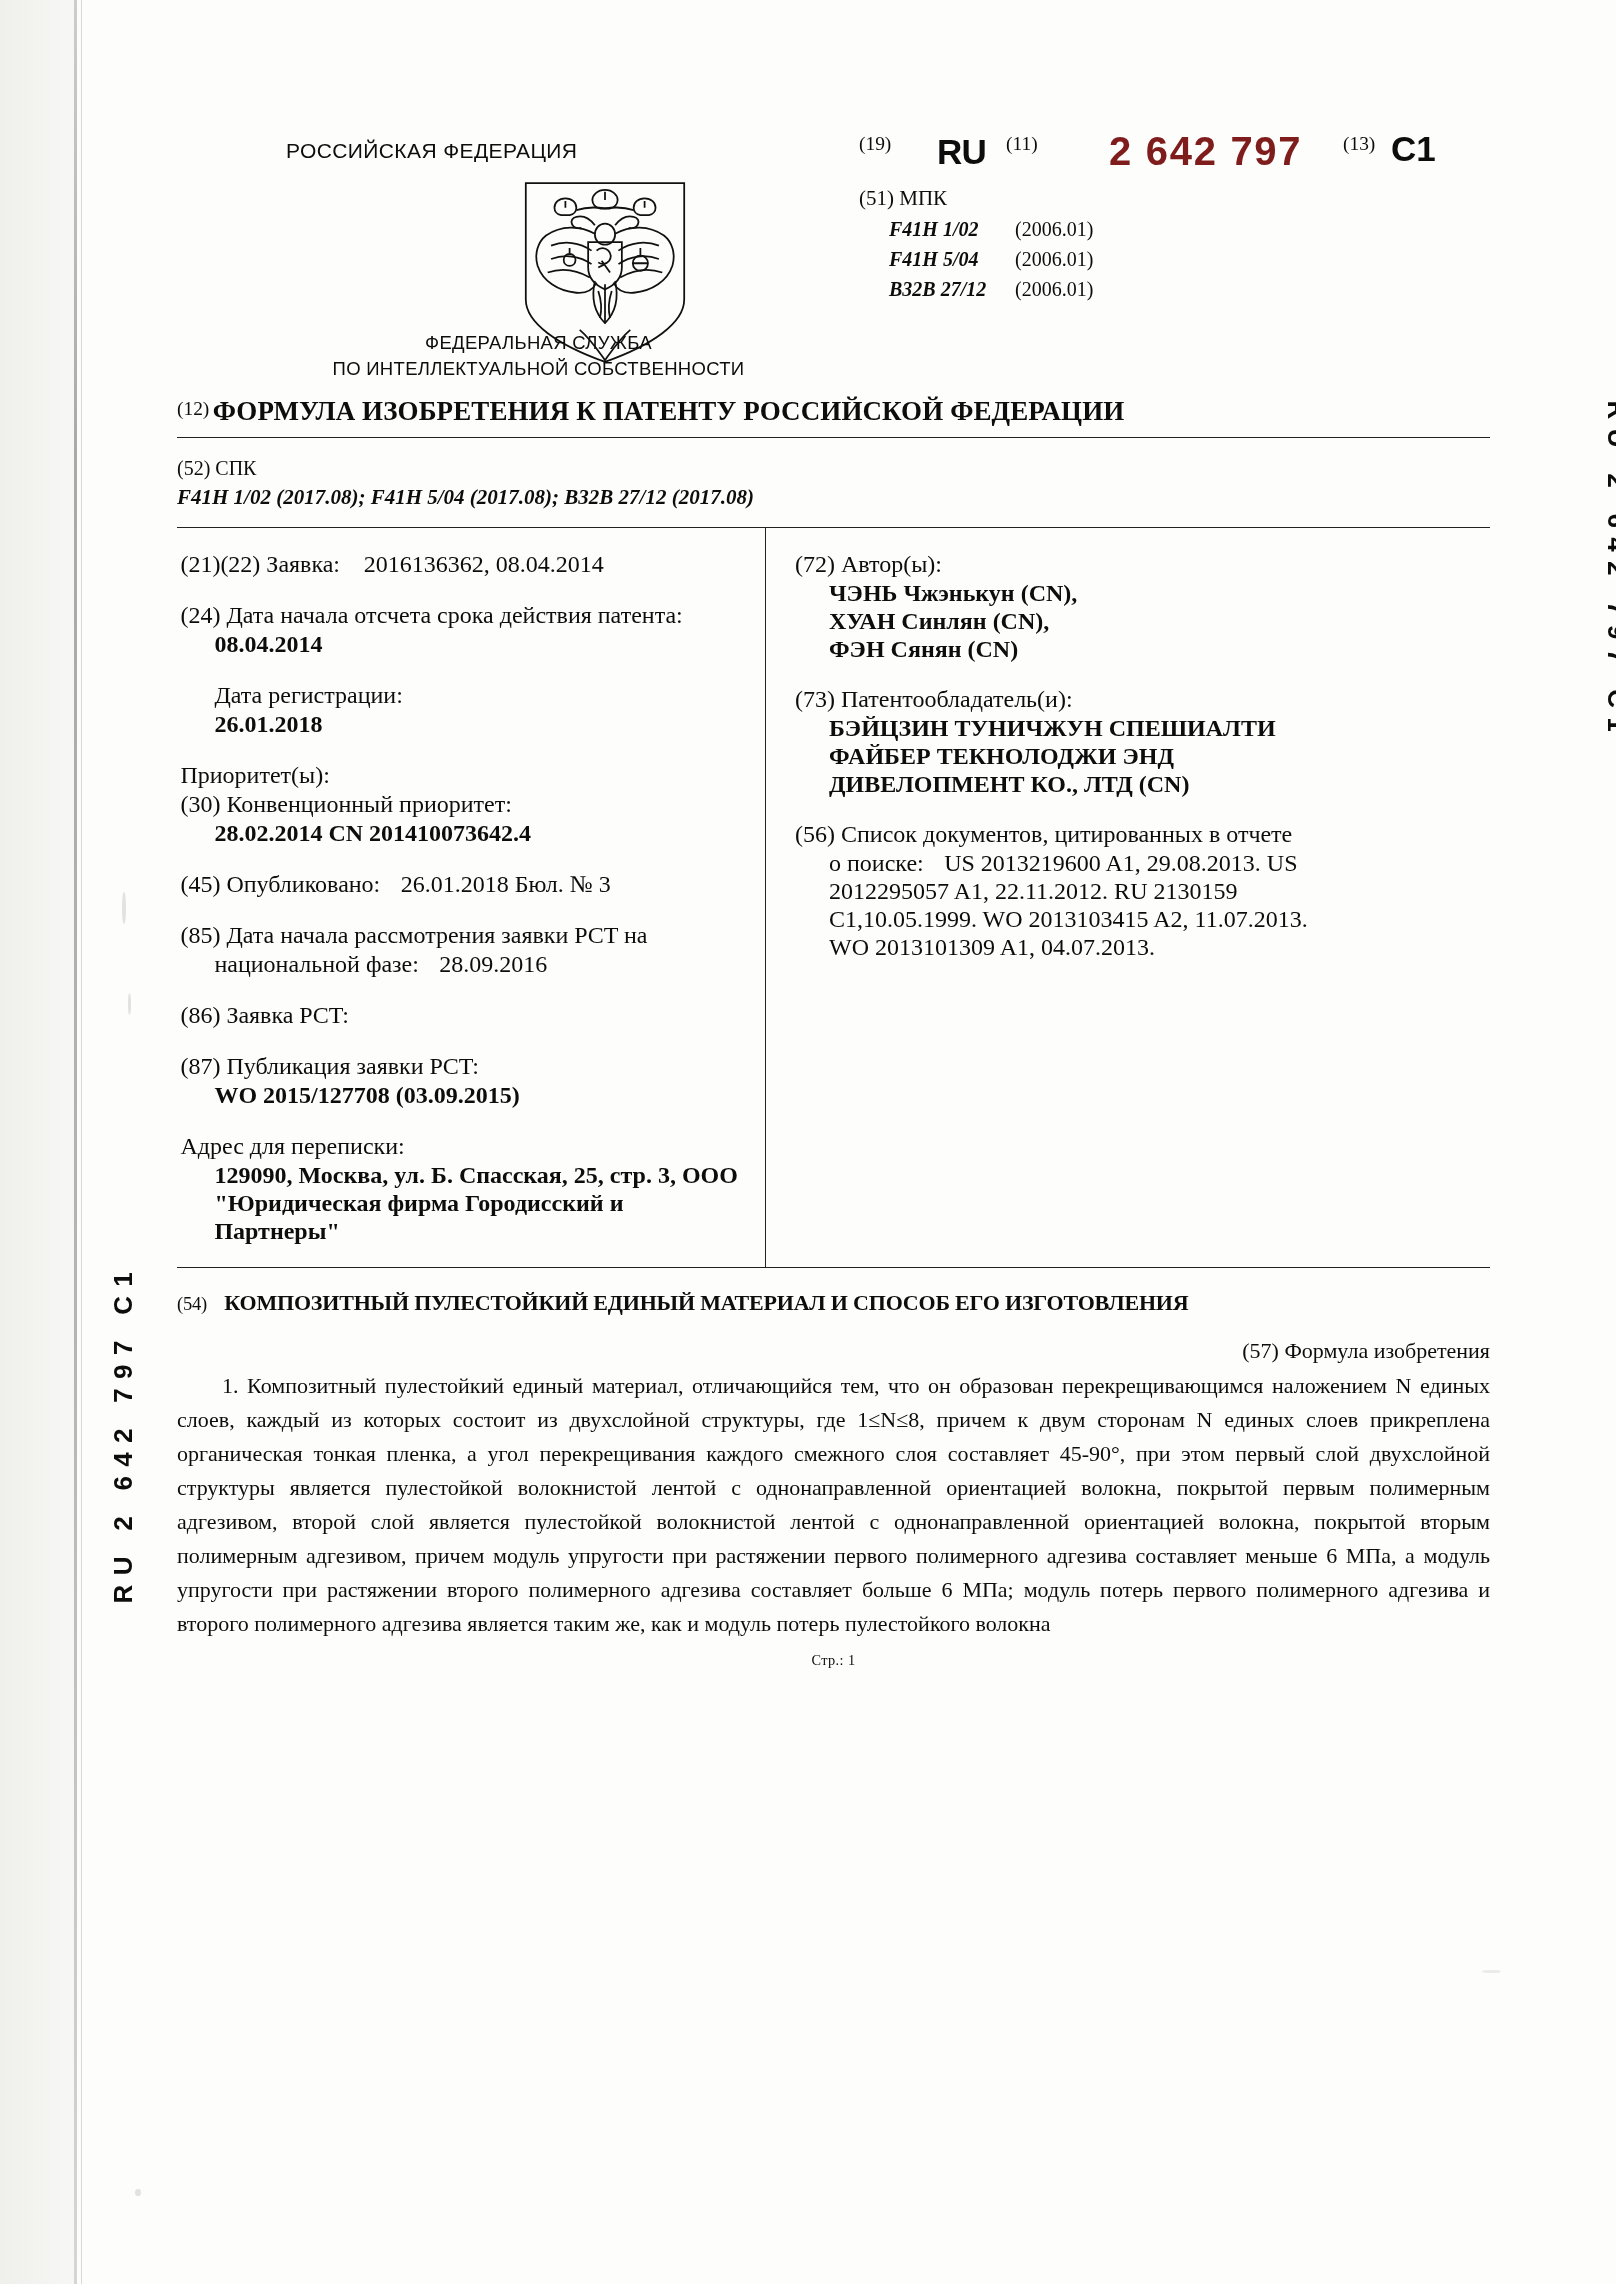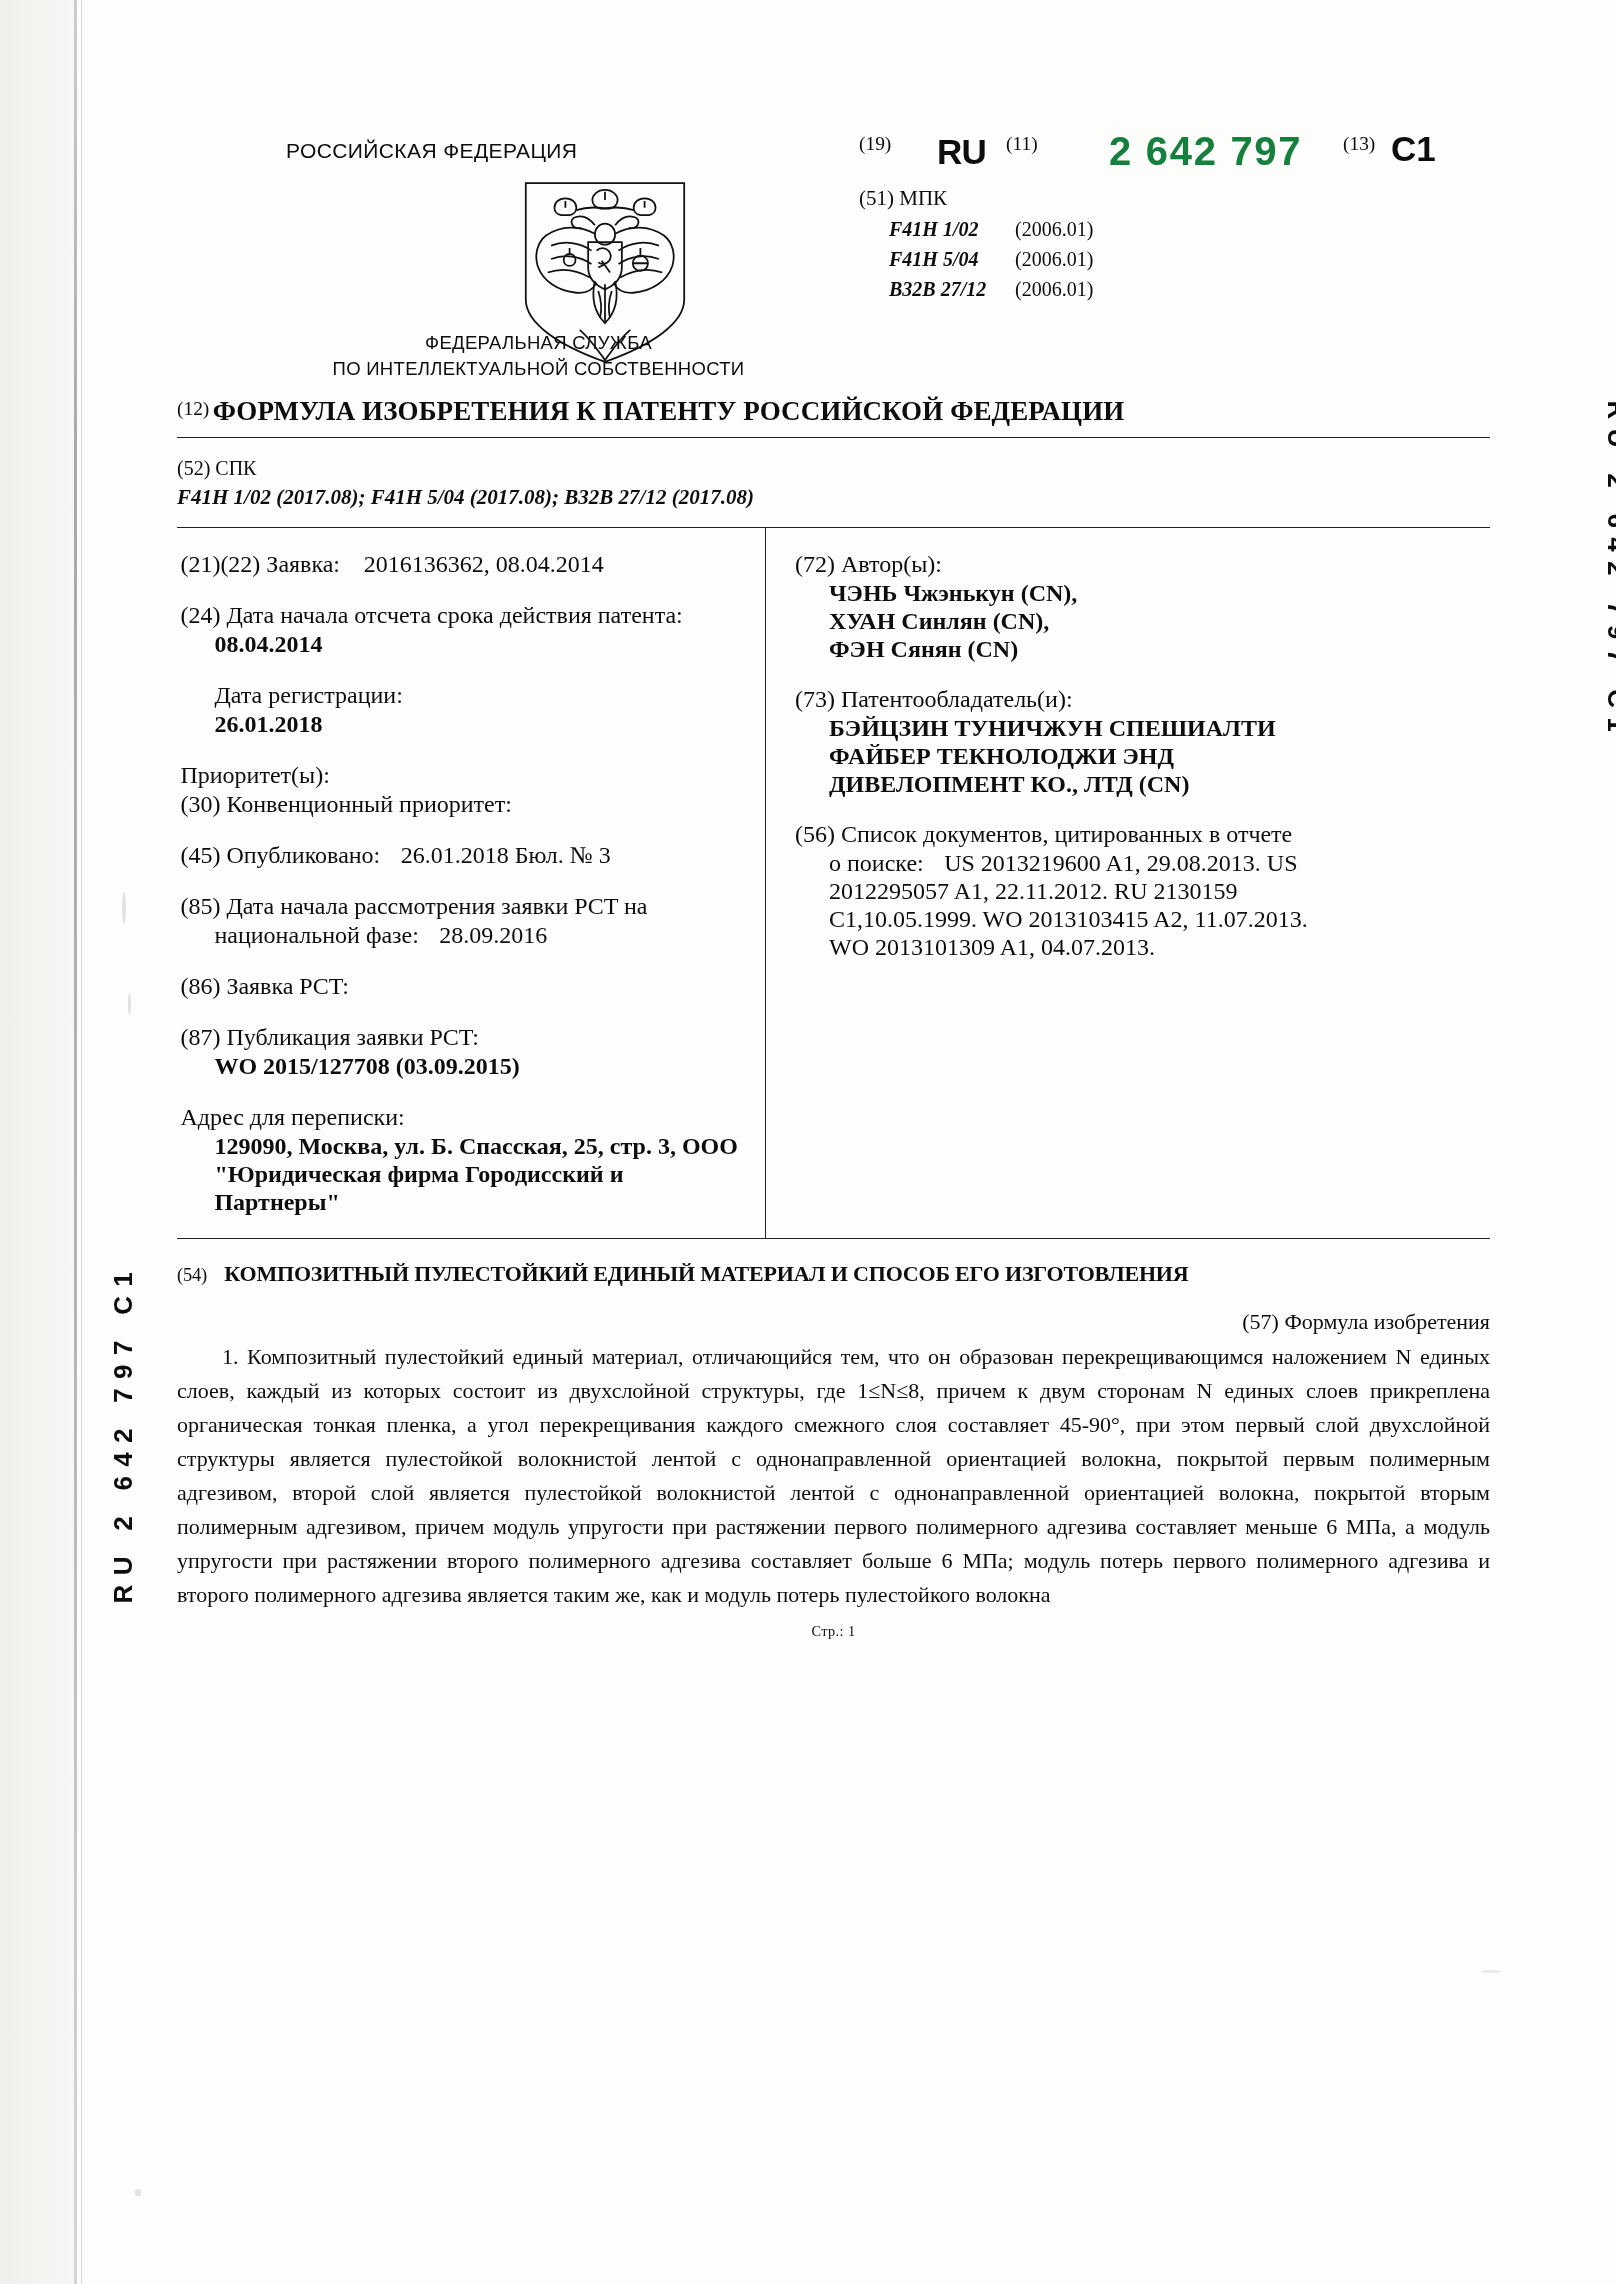--- a/index.html
+++ b/index.html
@@ -107,21 +107,21 @@
   .n11 {
     position: absolute; left: 147px; top: 5.9px;
     font-size: 19.4px;
   }
   .bignum {
     position: absolute; left: 250px; top: 1.7px;
     font-size: 40px;
     font-weight: bold;
     font-family: "Liberation Sans", sans-serif;
     letter-spacing: 1.7px;
-    color: #15803d;
+    color: #7f1d1d;
   }
   .n13 {
     position: absolute; left: 484px; top: 5.9px;
     font-size: 19.4px;
   }
   .c1 {
     position: absolute; left: 532px; top: 1.7px;
     font-size: 35px;
     font-weight: bold;
     font-family: "Liberation Sans", sans-serif;
@@ -392,20 +392,21 @@
         </div>
 
         <div class="blk">
           <div class="ln ind">Дата регистрации:</div>
           <div class="ln b ind">26.01.2018</div>
         </div>
 
         <div class="blk">
           <div class="ln">Приоритет(ы):</div>
           <div class="ln">(30) Конвенционный приоритет:</div>
+          <div class="ln b ind">28.02.2014 CN 201410073642.4</div>
         </div>
 
         <div class="blk">
           <div class="ln">
             <span>(45) Опубликовано:</span>
             <span style="display:inline-block;width:8.4px"></span>
             <span class="b">26.01.2018  Бюл. № 3</span>
           </div>
         </div>
 

